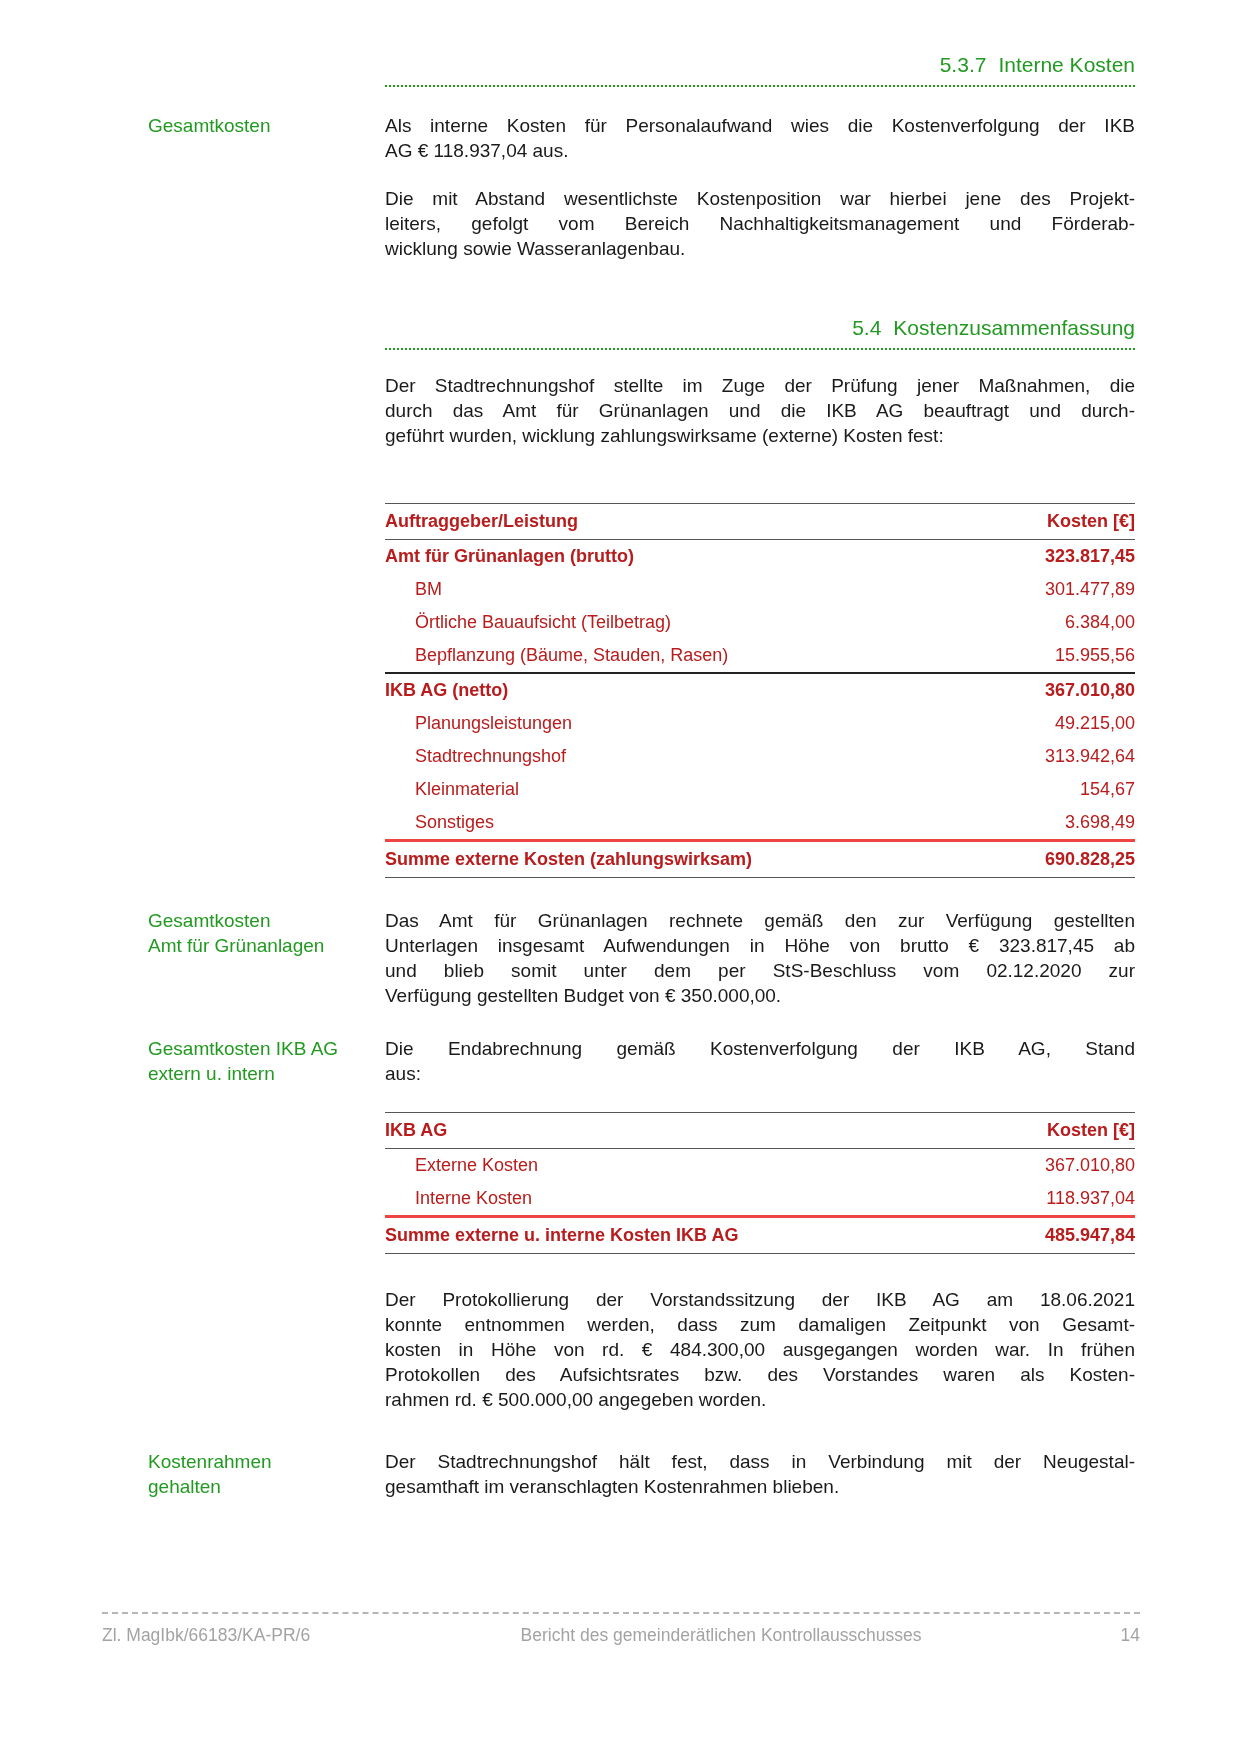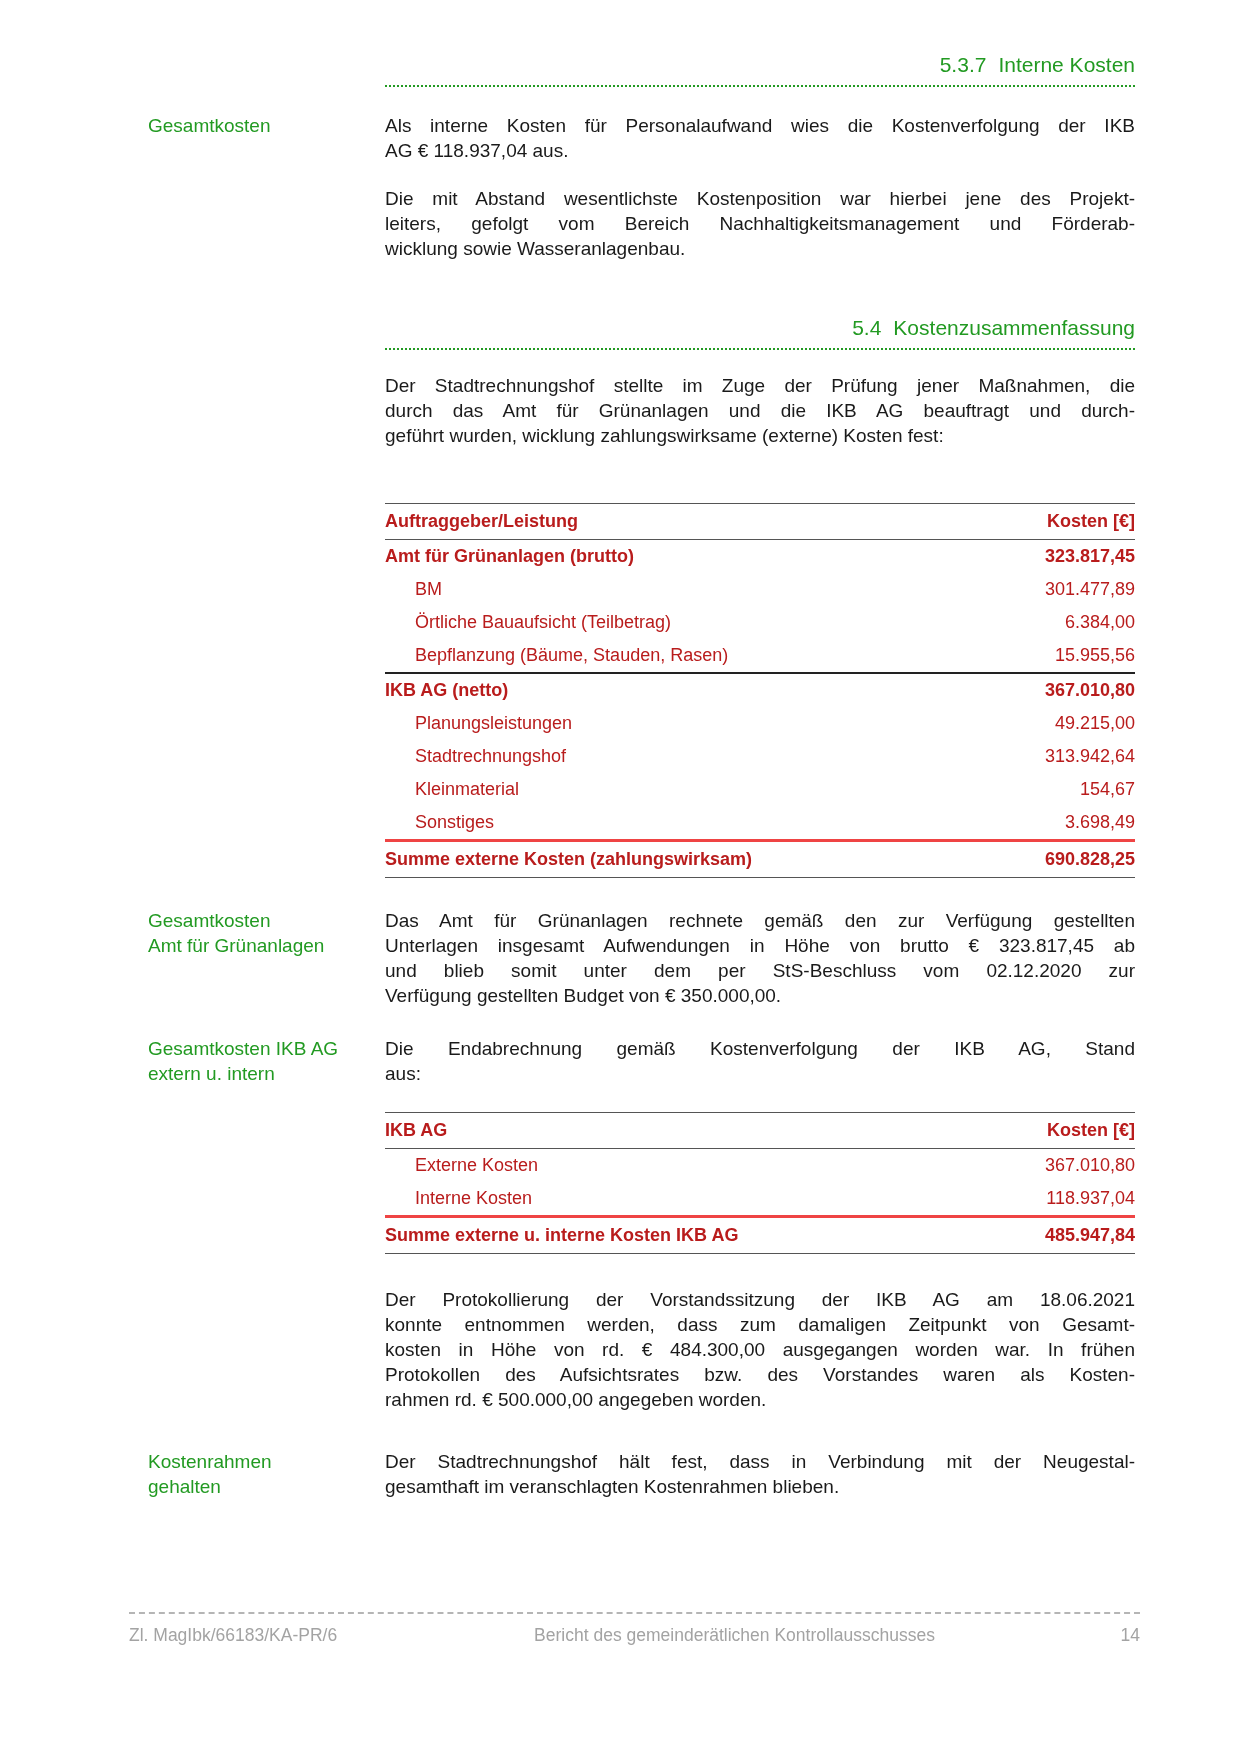--- a/index.html
+++ b/index.html
@@ -53,21 +53,21 @@
   .mt-h2{margin-top:54px;}
   .mt-p3{margin-top:23px;}
   .mt-t1{margin-top:55px;}
   .mt-p4{margin-top:30px;}
   .mt-p5{margin-top:28px;}
   .mt-t2{margin-top:26px;}
   .mt-p6{margin-top:33px;}
   .mt-p7{margin-top:37px;}
 
   .footer{
-    position:absolute;left:129px;right:100px;top:1612px;
+    position:absolute;left:102px;right:100px;top:1612px;
     border-top:2px dashed #b5b5b5;
     padding-top:11px;
     display:flex;align-items:baseline;
     color:#a3a3a3;font-size:17.5px;
   }
   .footer .f-left{width:280px;flex:0 0 280px;}
   .footer .f-center{flex:1;text-align:center;}
   .footer .f-right{width:80px;flex:0 0 80px;text-align:right;}
 </style>
 </head>

